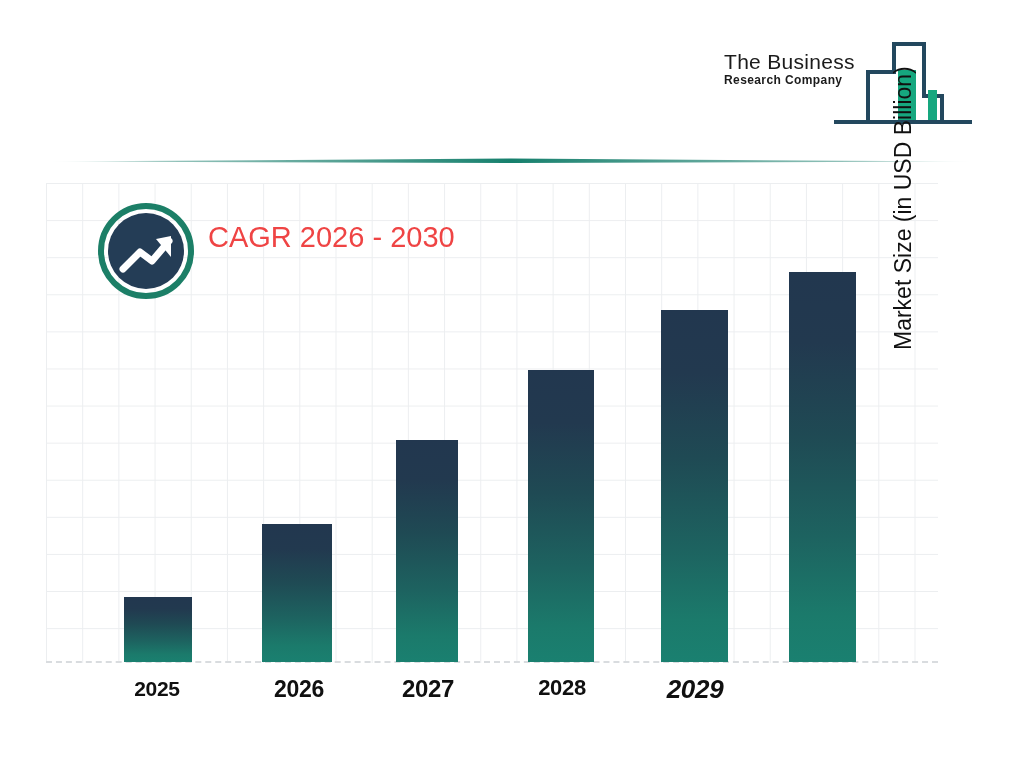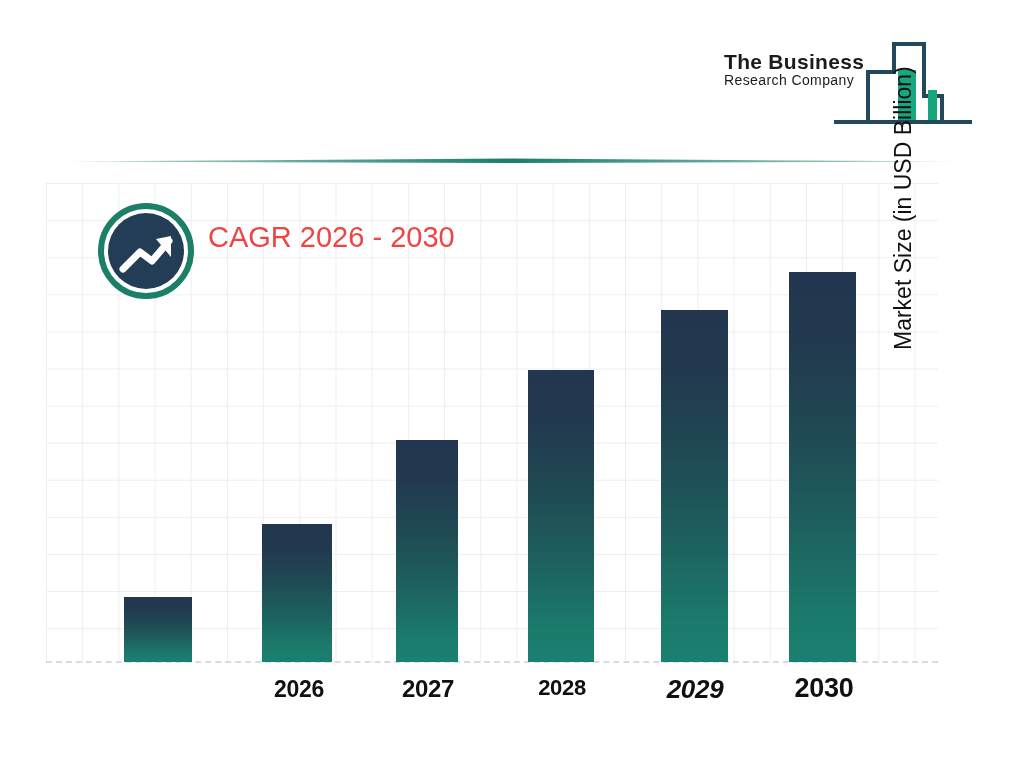--- a/index.html
+++ b/index.html
@@ -44,28 +44,28 @@
   #logo-text {
     position: absolute;
     left: 0px;
     top: 16px;
     width: 150px;
     text-align: left;
     color: #1b1b1b;
   }
   #logo-line1 {
     font-size: 21px;
-    font-weight: 700;
+    font-weight: 400;
     letter-spacing: 0.3px;
     line-height: 23px;
     white-space: nowrap;
   }
   #logo-line2 {
-    font-size: 14px;
-    font-weight: 400;
+    font-size: 12px;
+    font-weight: 700;
     letter-spacing: 0.4px;
     line-height: 15px;
     white-space: nowrap;
   }
   #logo-mark {
     position: absolute;
     left: 108px;
     top: 2px;
   }
 
@@ -202,30 +202,30 @@
   <polygon points="0,3.6 465,0.6 930,3.6 465,5.0" fill="url(#divgrad)"></polygon>
 </svg>
 
 <div id="chart">
   <div id="grid"></div>
 </div>
 <div id="baseline"></div>
 
 <div id="bars">
     <div class="bar" style="left: 124px; width: 68px; height: 65px; top: 597px;"></div>
+    <div class="bar-label" style="font-size: 21px; width: 140px; left: 87px; top: 676.98px;">2025</div>
     <div class="bar" style="left: 262px; width: 70px; height: 138px; top: 524px;"></div>
     <div class="bar-label" style="font-size: 23px; width: 140px; left: 229px; top: 675.74px;">2026</div>
     <div class="bar" style="left: 396px; width: 62px; height: 222px; top: 440px;"></div>
     <div class="bar-label" style="font-size: 24px; width: 140px; left: 358px; top: 675.12px;">2027</div>
     <div class="bar" style="left: 528px; width: 66px; height: 292px; top: 370px;"></div>
     <div class="bar-label" style="font-size: 22px; width: 140px; left: 492px; top: 674.5px;">2028</div>
     <div class="bar" style="left: 661px; width: 67px; height: 352px; top: 310px;"></div>
     <div class="bar-label" style="font-size: 26px; width: 140px; left: 625px; top: 673.88px; font-style: italic;">2029</div>
     <div class="bar" style="left: 789px; width: 67px; height: 390px; top: 272px;"></div>
-    <div class="bar-label" style="font-size: 27px; width: 140px; left: 754px; top: 673.26px;">2030</div>
   </div>
 
 <div id="y-axis-title">Market Size (in USD Billion)</div>
 
 <div id="cagr-group">
   <svg id="cagr-badge" viewBox="0 0 96 96">
     <circle cx="48" cy="48" r="45" fill="none" stroke="#1c7f67" stroke-width="6"></circle>
     <circle cx="48" cy="48" r="38" fill="#243d56"></circle>
     <g stroke="#ffffff" stroke-width="7" fill="none" stroke-linecap="round" stroke-linejoin="round">
       <polyline points="25,66 42,49 54,58 71,38"></polyline>

